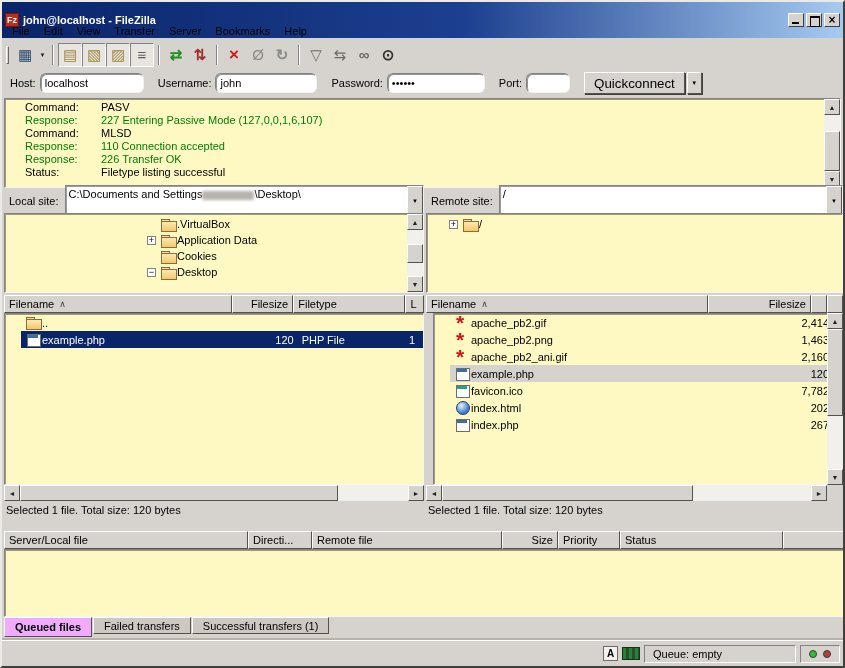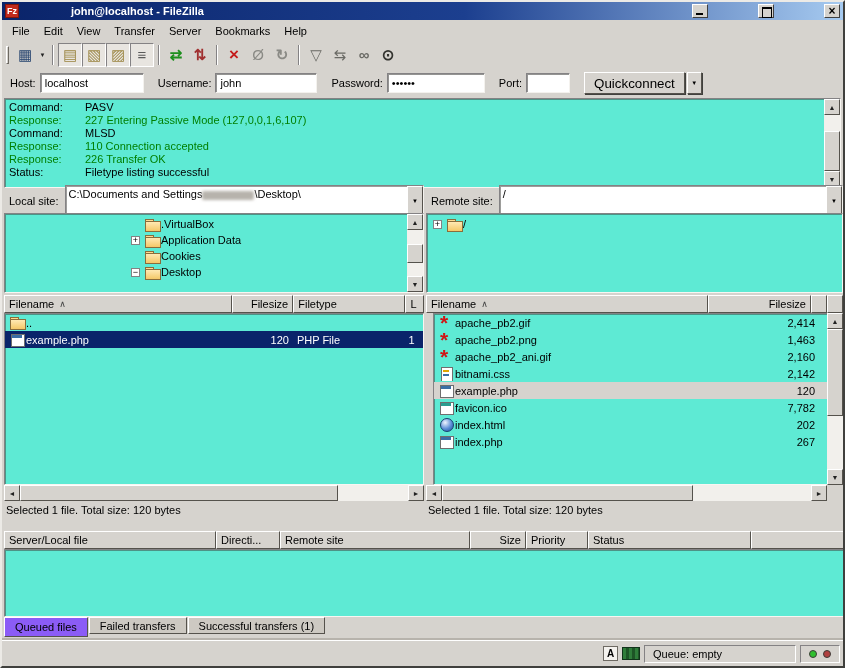--- a/index.html
+++ b/index.html
@@ -2,22 +2,22 @@
 <html><head>
 <meta charset="utf-8">
 <style>
   * { box-sizing:border-box; margin:0; padding:0; }
   body { font-family:"Liberation Sans", sans-serif; font-size:11px; color:#000; background:#808080; }
   .window { position:relative; width:845px; height:668px; background:#d6d3ce;
             border:2px solid; border-color:#eceae6 #40403d #40403d #eceae6; overflow:hidden; }
   .window > div { position:absolute; }
 
   
-  #titlebar { top:0; left:0; right:0; height:18px; display:flex; align-items:center; padding:0 3px;
-              background:linear-gradient(to right,#0a246a 0%,#1c3f8f 55%,#a6caf0 100%);gap:48px; }
+  #titlebar { top:0; left:0; right:0; height:36px; display:flex; align-items:center; padding:0 3px;
+              background:linear-gradient(to right,#0a246a 0%,#1c3f8f 55%,#a6caf0 100%); }
   .app-badge { width:14px; height:14px; background:#c22a1c; color:#fff; font-weight:bold; font-size:9px;
                display:flex; align-items:center; justify-content:center; margin-right:4px; border:1px solid #7e150c; }
   .title-text { color:#fff; font-weight:bold; flex:1; white-space:nowrap; }
   .tb { width:16px; height:14px; margin-left:2px; background:#d6d3ce; border:1px solid;
         border-color:#fff #404040 #404040 #fff; position:relative; }
   .btn-min::before { content:""; position:absolute; left:3px; bottom:2px; width:7px; height:2px; background:#000; }
   .btn-max::before { content:""; position:absolute; left:3px; top:2px; width:8px; height:8px;
                      border:1px solid #000; border-top-width:2px; }
   .btn-close::before { content:"×"; position:absolute; left:0; right:0; top:-1px; text-align:center;
                        font-size:12px; font-weight:bold; line-height:14px; }
@@ -47,32 +47,32 @@
   .ic-find::before    { content:"⊙"; color:#33332f; font-weight:bold; }
   .tcaret { width:11px; height:22px; display:flex; align-items:center; justify-content:center; }
   .tcaret::before { content:"▼"; font-size:6px; color:#222; }
 
   
   #quickbar { top:66px; left:0; right:0; height:30px; display:flex; align-items:center; padding-left:8px; }
   .qlabel { margin-right:4px; }
   .qgap { width:14px; }
   .fld { background:#fff; border:1px solid; border-color:#848284 #f4f2ee #f4f2ee #848284;
          box-shadow:inset 1px 1px 0 rgba(60,60,56,.55); font:inherit; padding:2px 4px; height:20px; }
-  input.fld { outline:none; }
+  input.fld { outline:none;border-radius:6px; }
   .w-host { width:104px; } .w-user { width:102px; } .w-pass { width:98px; } .w-port { width:44px; }
   .qbtn { height:22px; padding:3px 9px 3px 9px; margin-left:14px; background:#d6d3ce; border:1px solid;
           border-color:#fff #55524c #55524c #fff; box-shadow:1px 1px 0 #40403d;text-align:center; }
   .qdrop { width:15px; height:22px; margin-left:2px; background:#d6d3ce; border:1px solid;
            border-color:#fff #55524c #55524c #fff; box-shadow:1px 1px 0 #40403d;
            display:flex; align-items:center; justify-content:center; }
   .qdrop::before { content:"▼"; font-size:6px; }
 
   
-  .white-panel { background:#5eead4; border:1px solid; border-color:#848284 #f8f6f2 #f8f6f2 #848284;
-                 box-shadow:inset 1px 1px 0 rgba(60,60,56,.5); overflow:hidden; }
+  .white-panel { background:#fef9c3; border:1px solid; border-color:#848284 #f8f6f2 #f8f6f2 #848284;
+                 box-shadow:inset 1px 1px 0 rgba(60,60,56,.5); overflow:hidden;padding-left:16px; }
 
   
   #log { top:96px; left:2px; width:837px; height:90px; display:flex; }
   .logbody { flex:1; padding:2px 4px; overflow:hidden; }
   .logline { display:flex; height:13px; line-height:13px; white-space:nowrap; }
   .loglabel { width:76px; flex:none; }
   .resp { color:#007f00; }
   .cmd, .stat { color:#000; }
 
   
@@ -153,29 +153,29 @@
   #local-hscroll { top:483px; left:2px; width:420px; }
   #remote-hscroll { top:483px; left:424px; width:401px; }
   #scroll-corner { top:483px; left:825px; width:16px; height:16px; background:#d6d3ce; }
 
   
   #local-status { top:502px; left:4px; height:15px; white-space:nowrap; }
   #remote-status { top:502px; left:426px; height:15px; white-space:nowrap; }
 
   
   #queue-hdr { top:529px; left:2px; width:841px; height:18px; display:flex; }
-  .qc1 { width:212px; } .qc2 { width:64px; } .qc3 { width:190px; } .qc4 { width:56px; }
+  .qc1 { width:244px; } .qc2 { width:64px; } .qc3 { width:190px; } .qc4 { width:56px; }
   .qc5 { width:62px; } .qc6 { width:163px; } .qc7 { flex:1; }
   #queue-body { top:547px; left:2px; width:841px; height:68px; }
 
   
   #tabs { top:615px; left:2px; height:21px; display:flex; align-items:flex-start; }
   .tab { padding:3px 10px; background:#cdc9c2; border:1px solid; border-color:#fff #55524c #55524c #fff;
          height:17px; margin-right:1px; display:flex; align-items:center; }
-  .tab.active { background:#8b5cf6; font-weight:normal; height:20px; }
+  .tab.active { background:#f0abfc; font-weight:bold; height:20px; }
 
   
   #statusbar { top:638px; left:0; right:0; bottom:0; display:flex; align-items:center; justify-content:flex-end;
                gap:4px; padding:0 3px; border-top:1px solid #fff; box-shadow:0 -2px 0 #b7b3ac; }
   .sb-icon-a { width:15px; height:15px; background:#f4f2ee; border:1px solid #6e6a63; font-weight:bold;
                font-size:10px; display:flex; align-items:center; justify-content:center; }
   .sb-icon-chip { width:18px; height:13px; background:repeating-linear-gradient(90deg,#2f7d3a 0 3px,#1d5526 3px 6px);
                   border:1px solid #11331a; }
   .sb-panel { height:18px; border:1px solid; border-color:#848284 #fff #fff #848284; padding:2px 8px;
               display:flex; align-items:center; }
@@ -433,27 +433,20 @@
         </span>
       <span class="cell cr rc-size">1,463</span>
     </div>
     <div class="frow">
       <span class="cell rc-name">
           <span class="fi fi-image"></span>
           <span>apache_pb2_ani.gif</span>
         </span>
       <span class="cell cr rc-size">2,160</span>
     </div>
-    <div class="frow">
-      <span class="cell rc-name">
-          <span class="fi fi-css"></span>
-          <span>bitnami.css</span>
-        </span>
-      <span class="cell cr rc-size">2,142</span>
-    </div>
     <div class="frow sel-inactive">
       <span class="cell rc-name">
           <span class="fi fi-window"></span>
           <span>example.php</span>
         </span>
       <span class="cell cr rc-size">120</span>
     </div>
     <div class="frow">
       <span class="cell rc-name">
           <span class="fi fi-ico"></span>
@@ -500,21 +493,21 @@
     <span class="sbtn">►</span>
   </div>
   <div id="scroll-corner"></div>
 
   <div id="local-status">Selected 1 file. Total size: 120 bytes</div>
   <div id="remote-status">Selected 1 file. Total size: 120 bytes</div>
 
   <div id="queue-hdr">
     <span class="hcell qc1">Server/Local file</span>
     <span class="hcell qc2">Directi...</span>
-    <span class="hcell qc3">Remote site</span>
+    <span class="hcell qc3">Remote file</span>
     <span class="hcell hr qc4">Size</span>
     <span class="hcell qc5">Priority</span>
     <span class="hcell qc6">Status</span>
     <span class="hcell qc7"></span>
   </div>
   <div id="queue-body" class="white-panel"></div>
 
   <div id="tabs">
     <span class="tab active">Queued files</span>
     <span class="tab">Failed transfers</span>

